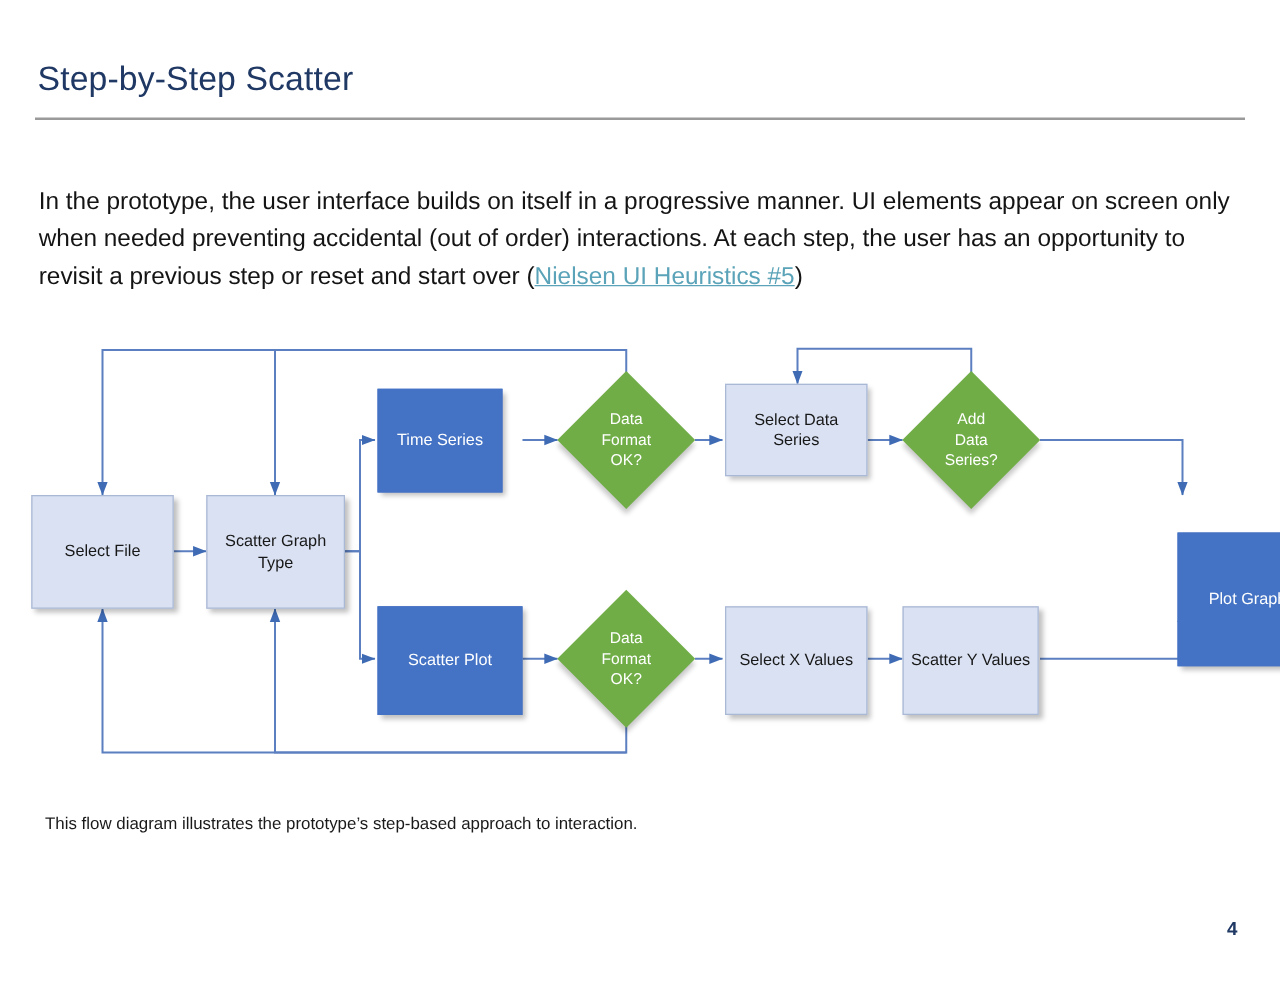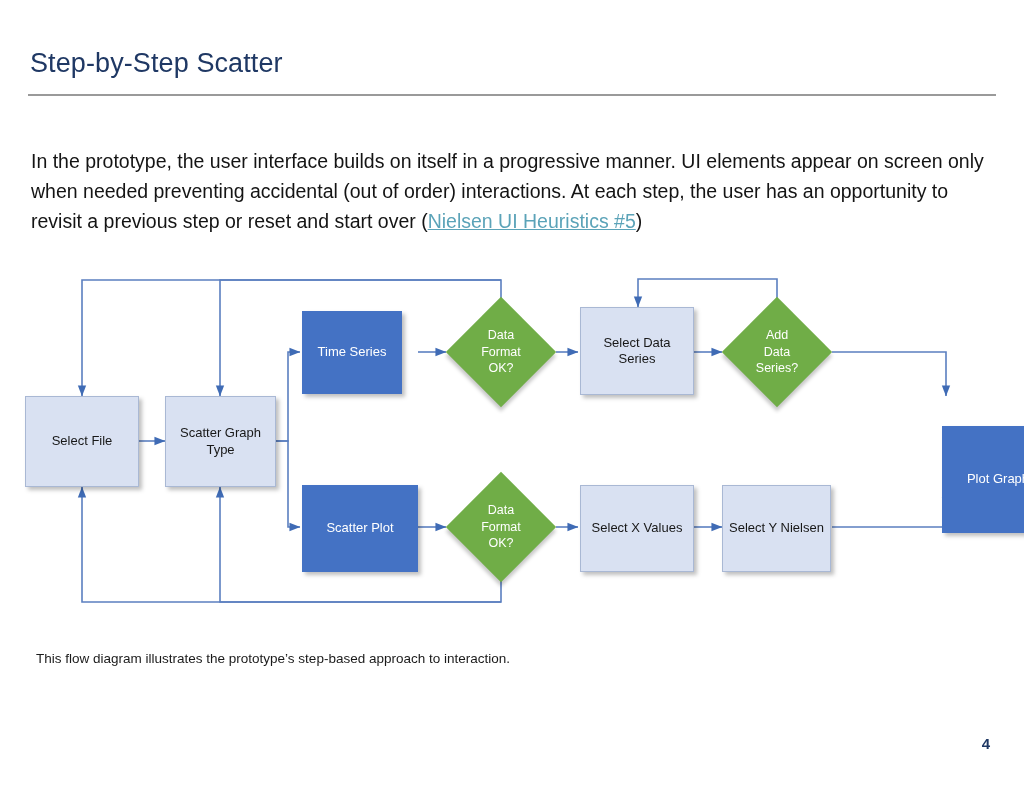--- a/index.html
+++ b/index.html
@@ -168,21 +168,21 @@
   <span>Time Series</span>
 </div>
 
 <div class="node node-diamond" style="left:462px; top:313px; width:78px; height:78px; flex-direction:column;">
   <span class="dia-shape"></span>
   <span class="dia-label">Data</span>
   <span class="dia-label">Format</span>
   <span class="dia-label">OK?</span>
 </div>
 
-<div class="node node-rect node-light" style="left:580px; top:307px; width:114px; height:88px; flex-direction:column;">
+<div class="node node-rect node-light" style="left:580px; top:307px; width:114px; height:74px; flex-direction:column;">
   <span>Select Data</span>
   <span>Series</span>
 </div>
 
 <div class="node node-diamond" style="left:738px; top:313px; width:78px; height:78px; flex-direction:column;">
   <span class="dia-shape"></span>
   <span class="dia-label">Add</span>
   <span class="dia-label">Data</span>
   <span class="dia-label">Series?</span>
 </div>
@@ -196,21 +196,21 @@
   <span class="dia-label">Data</span>
   <span class="dia-label">Format</span>
   <span class="dia-label">OK?</span>
 </div>
 
 <div class="node node-rect node-light" style="left:580px; top:485px; width:114px; height:87px;">
   <span>Select X Values</span>
 </div>
 
 <div class="node node-rect node-light" style="left:722px; top:485px; width:109px; height:87px;">
-  <span>Select Y Nielsen</span>
+  <span>Scatter Y Values</span>
 </div>
 
 <div class="node node-rect node-blue" style="left:942px; top:396px; width:112px; height:107px;margin-top:30px;">
   <span>Plot Graph</span>
 </div>
 
 <div id="diagram-caption">This flow diagram illustrates the prototype’s step-based approach to interaction.</div>
 
 <div id="page-number">4</div>
 

